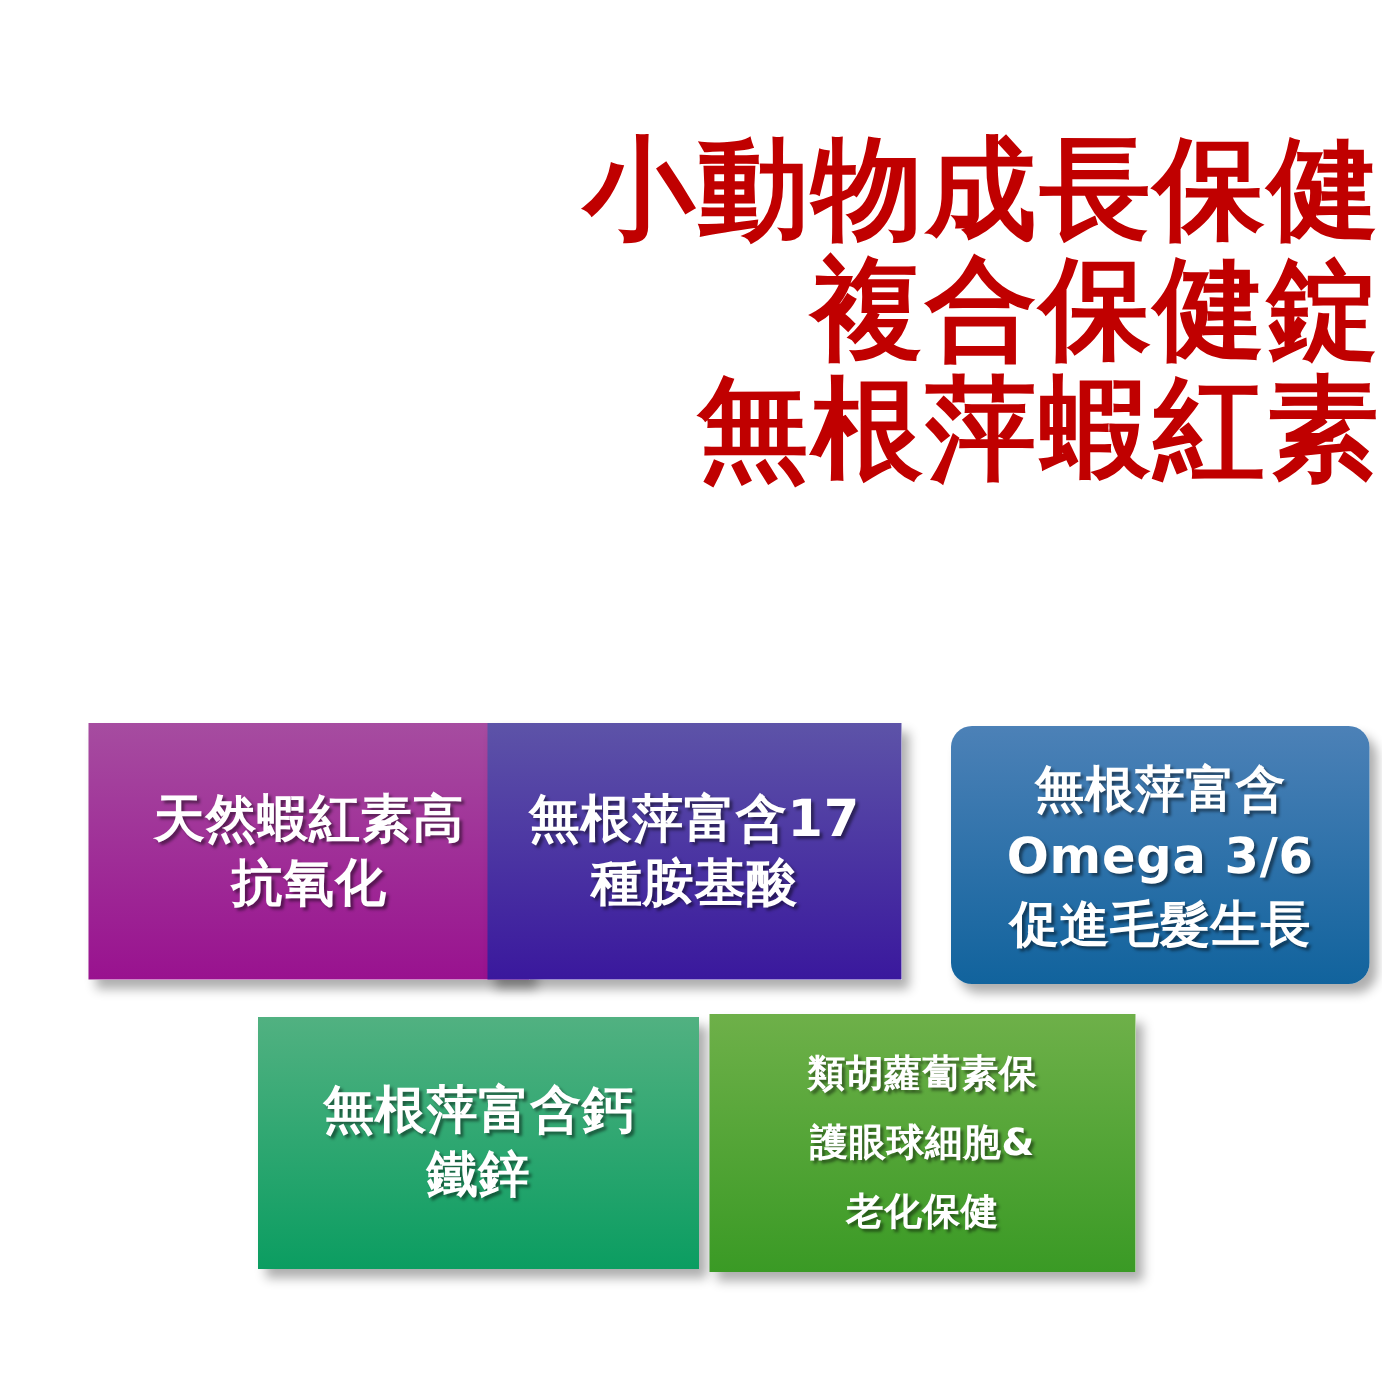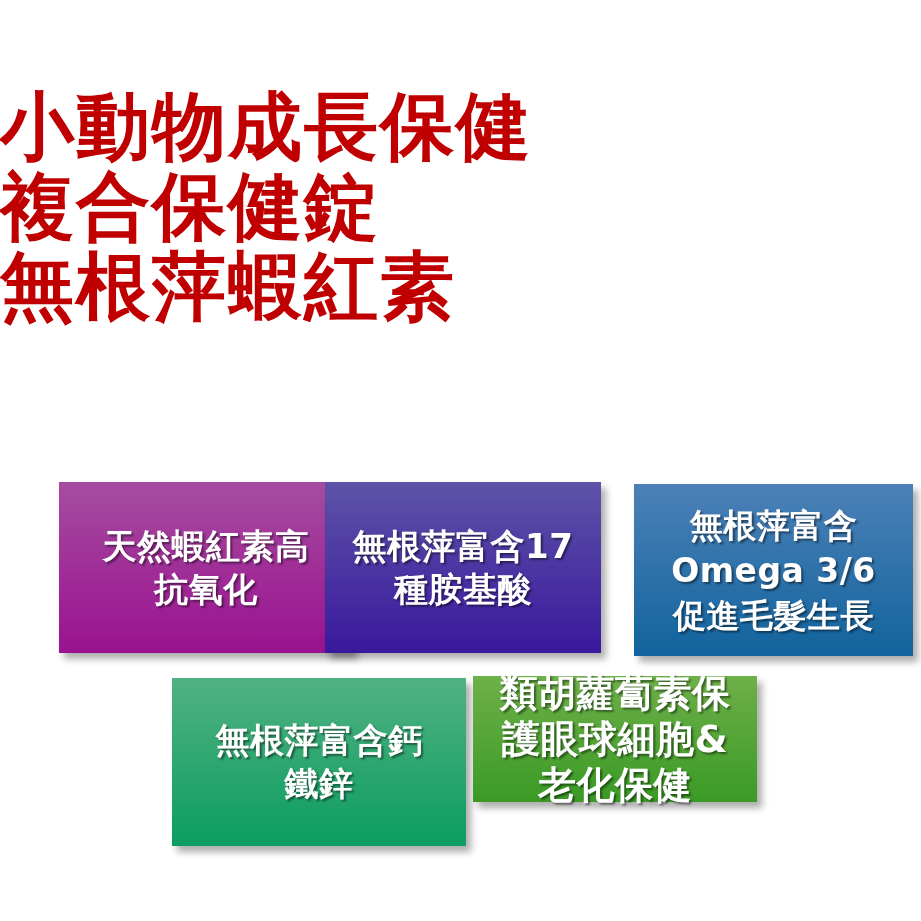--- a/index.html
+++ b/index.html
@@ -15,21 +15,21 @@
     font-family: "DejaVu Sans", "Liberation Sans", sans-serif;
     -webkit-font-smoothing: antialiased;
   }
 
   
   #headline {
     position: absolute;
     left: 0;
     top: 86px;
     width: 921px;
-    text-align: left;
+    text-align: right;
     line-height: 80px;
     font-weight: bold;
     font-size: 74px;
     letter-spacing: 2px;
     color: #C00000;
     font-family: "DejaVu Sans", "Liberation Sans", sans-serif;
   }
   #headline .hl {
     display: block;
     white-space: nowrap;
@@ -59,43 +59,43 @@
     white-space: pre-line;
   }
 
   
   #box-1 { left: 11px;  top: 482px; width: 294px; height: 171px; }
   #box-2 { left: 325px; top: 482px; width: 276px; height: 171px; }
   #box-3 { left: 634px; top: 484px; width: 279px; height: 172px;
            font-size: 33px; line-height: 45px; }
   
   #box-4 { left: 172px; top: 678px; width: 294px; height: 168px; }
-  #box-5 { left: 473px; top: 676px; width: 284px; height: 126px;
-           font-size: 38px; line-height: 46px; }
+  #box-5 { left: 473px; top: 676px; width: 284px; height: 172px;
+           font-size: 25px; line-height: 46px; }
 </style>
 </head>
 <body style="background: rgb(255, 255, 255);">
 
 <div id="headline" style="color: rgb(192, 0, 0);">
   <span class="hl">小動物成長保健</span>
   <span class="hl">複合保健錠</span>
   <span class="hl">無根萍蝦紅素</span>
 </div>
 
 <div class="box" id="box-1" style="background: linear-gradient(rgb(166, 76, 160) 0%, rgb(153, 18, 143) 100%); color: rgb(255, 255, 255); margin-left: 48px;">
   <span class="txt">天然蝦紅素高
 抗氧化</span>
 </div>
 
 <div class="box" id="box-2" style="background: linear-gradient(rgb(93, 83, 168) 0%, rgb(58, 24, 157) 100%); color: rgb(255, 255, 255);">
   <span class="txt">無根萍富含17
 種胺基酸</span>
 </div>
 
-<div class="box" id="box-3" style="background: linear-gradient(rgb(76, 129, 183) 0%, rgb(17, 99, 157) 100%); color: rgb(255, 255, 255);">
+<div class="box" id="box-3" style="background: linear-gradient(rgb(76, 129, 183) 0%, rgb(17, 99, 157) 100%); color: rgb(255, 255, 255); border-radius: 14px;">
   <span class="txt">無根萍富含
 Omega 3/6
 促進毛髮生長</span>
 </div>
 
 <div class="box" id="box-4" style="background: linear-gradient(rgb(81, 177, 129) 0%, rgb(11, 157, 97) 100%); color: rgb(255, 255, 255);">
   <span class="txt">無根萍富含鈣
 鐵鋅</span>
 </div>
 

